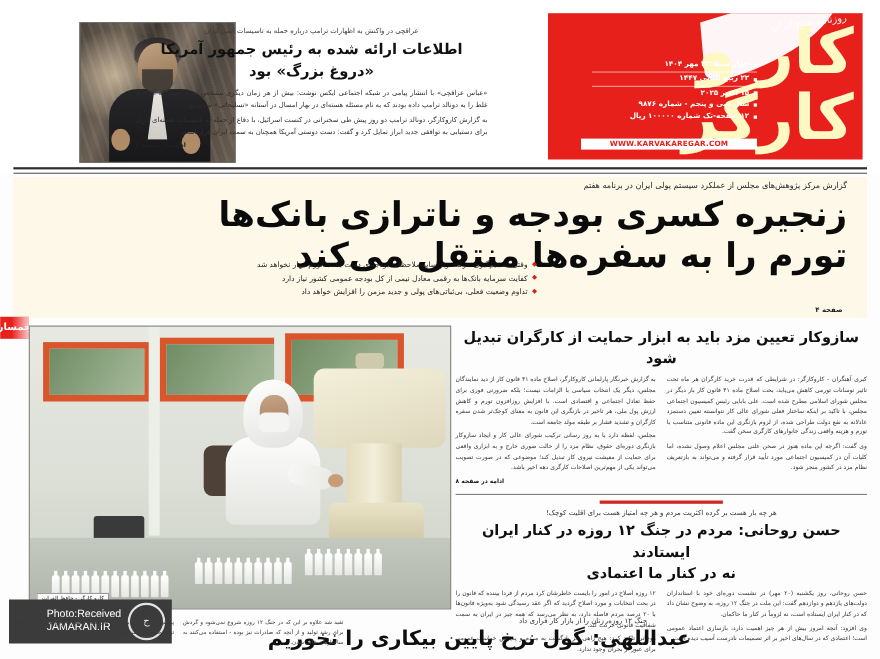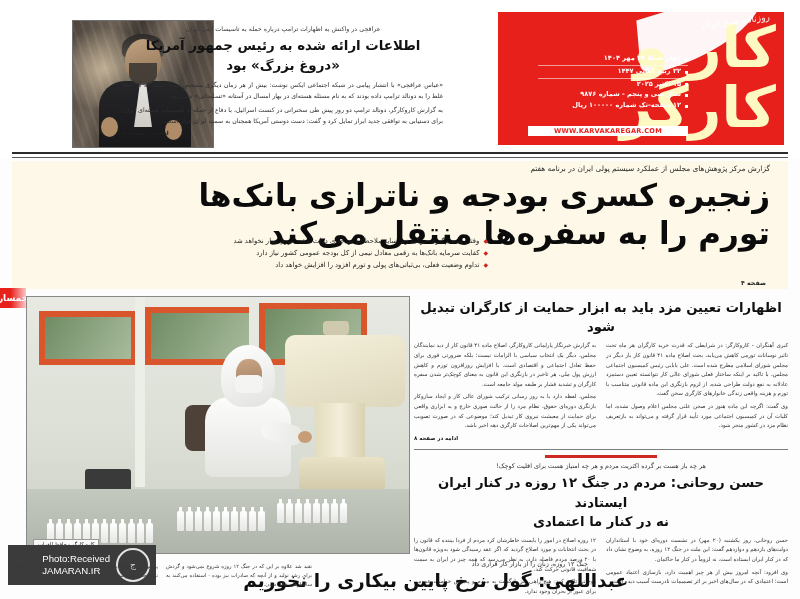--- a/index.html
+++ b/index.html
@@ -238,21 +238,21 @@
       <div class="bullet-row">
         <span class="diamond">◆</span>
         <span>وقتی تصمیم‌گیری حرکت زیر سایه ملاحظات بودجه‌ای دولت باشد، تورم مهار نخواهد شد</span>
       </div>
       <div class="bullet-row">
         <span class="diamond">◆</span>
         <span>کفایت سرمایه بانک‌ها به رقمی معادل نیمی از کل بودجه عمومی کشور نیاز دارد</span>
       </div>
       <div class="bullet-row">
         <span class="diamond">◆</span>
-        <span>تداوم وضعیت فعلی، بی‌ثباتی‌های پولی و تورم افزود را افزایش خواهد داد</span>
+        <span>تداوم وضعیت فعلی، بی‌ثباتی‌های پولی و جدید مزمن را افزایش خواهد داد</span>
       </div>
     </div>
     <div class="band-page">صفحه ۴</div>
   </div>
 
   <div class="side-tag">جمسار</div>
   <div class="side-tag-fade"></div>
 
   <div class="factory">
     <div class="fb-wall"></div>
@@ -326,21 +326,21 @@
     <div class="wm-badge">ج</div>
     <div class="wm-txt">
       <div>Photo:Received</div>
       <div>JAMARAN.IR</div>
     </div>
   </div>
 
   <div class="col-right">
 
     <div class="art">
-      <div class="art-h2">اظهارات تعیین مزد باید به ابزار حمایت از کارگران تبدیل شود</div>
+      <div class="art-h2">سازوکار تعیین مزد باید به ابزار حمایت از کارگران تبدیل شود</div>
       <div class="art-cols">
         <div class="art-col">
           <p>کبری آهنگران - کارو‌کارگر: در شرایطی که قدرت خرید کارگران هر ماه تحت تاثیر نوسانات تورمی کاهش می‌یابد، بحث اصلاح ماده ۴۱ قانون کار بار دیگر در مجلس شورای اسلامی مطرح شده است. علی بابایی رئیس کمیسیون اجتماعی مجلس، با تاکید بر اینکه ساختار فعلی شورای عالی کار نتوانسته تعیین دستمزد عادلانه به نفع دولت طراحی شده، از لزوم بازنگری این ماده قانونی متناسب با تورم و هزینه واقعی زندگی خانوارهای کارگری سخن گفت.</p>
           <p>وی گفت: اگرچه این ماده هنوز در صحن علنی مجلس اعلام وصول نشده، اما کلیات آن در کمیسیون اجتماعی مورد تأیید قرار گرفته و می‌تواند به بازتعریف نظام مزد در کشور منجر شود.</p>
         </div>
         <div class="art-col">
           <p>به گزارش خبرنگار پارلمانی کارو‌کارگر، اصلاح ماده ۴۱ قانون کار از دید نمایندگان مجلس، دیگر یک انتخاب سیاسی با الزامات نیست؛ بلکه ضرورتی فوری برای حفظ تعادل اجتماعی و اقتصادی است. با افزایش روزافزون تورم و کاهش ارزش پول ملی، هر تاخیر در بازنگری این قانون به معنای کوچک‌تر شدن سفره کارگران و تشدید فشار بر طبقه مولد جامعه است.</p>
           <p>مجلس، لفظه دارد با به روز رسانی ترکیب شورای عالی کار و ایجاد سازوکار بازنگری دوره‌ای حقوق، نظام مزد را از حالت صوری خارج و به ابزاری واقعی برای حمایت از معیشت نیروی کار تبدیل کند؛ موضوعی که در صورت تصویب می‌تواند یکی از مهم‌ترین اصلاحات کارگری دهه اخیر باشد.</p>
           <div class="art-ref">ادامه در صفحه ۸</div>
         </div>

